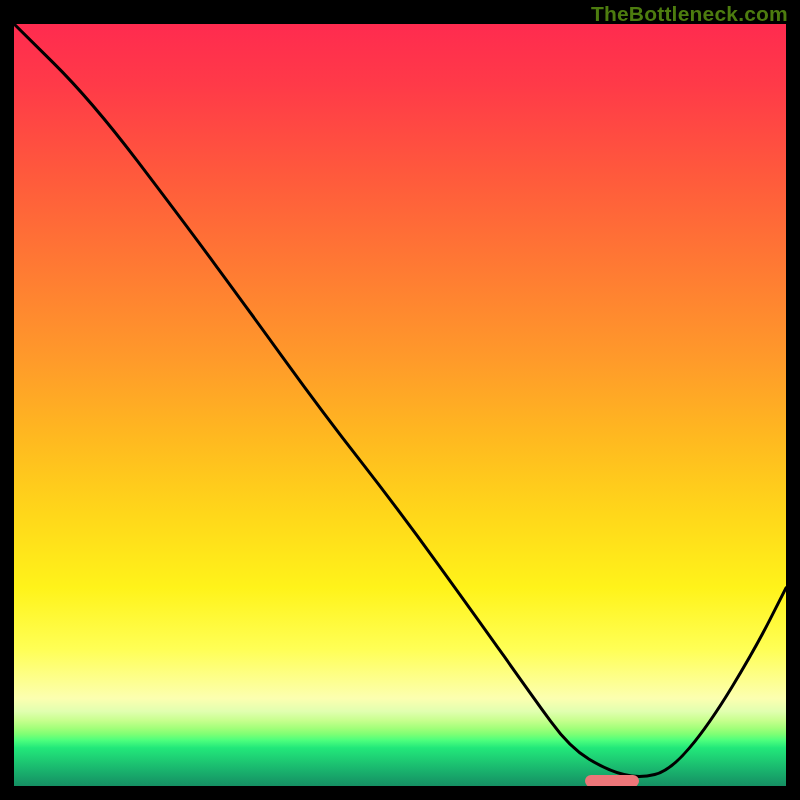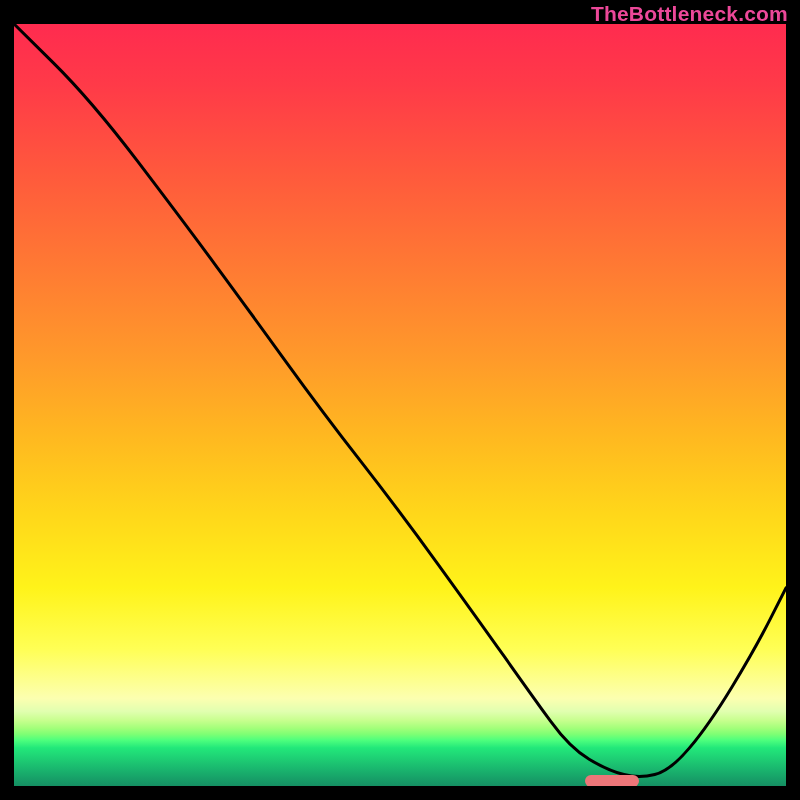--- a/index.html
+++ b/index.html
@@ -48,21 +48,21 @@
     );
     overflow: hidden;
   }
   .watermark {
     position: absolute;
     top: 2px;
     right: 12px;
     font-family: Arial, Helvetica, sans-serif;
     font-size: 21px;
     font-weight: 600;
-    color: #ec4899;
+    color: #4d7c0f;
     letter-spacing: 0.2px;
   }
   svg.curve {
     position: absolute;
     inset: 0;
     width: 100%;
     height: 100%;
   }
   .marker {
     position: absolute;

